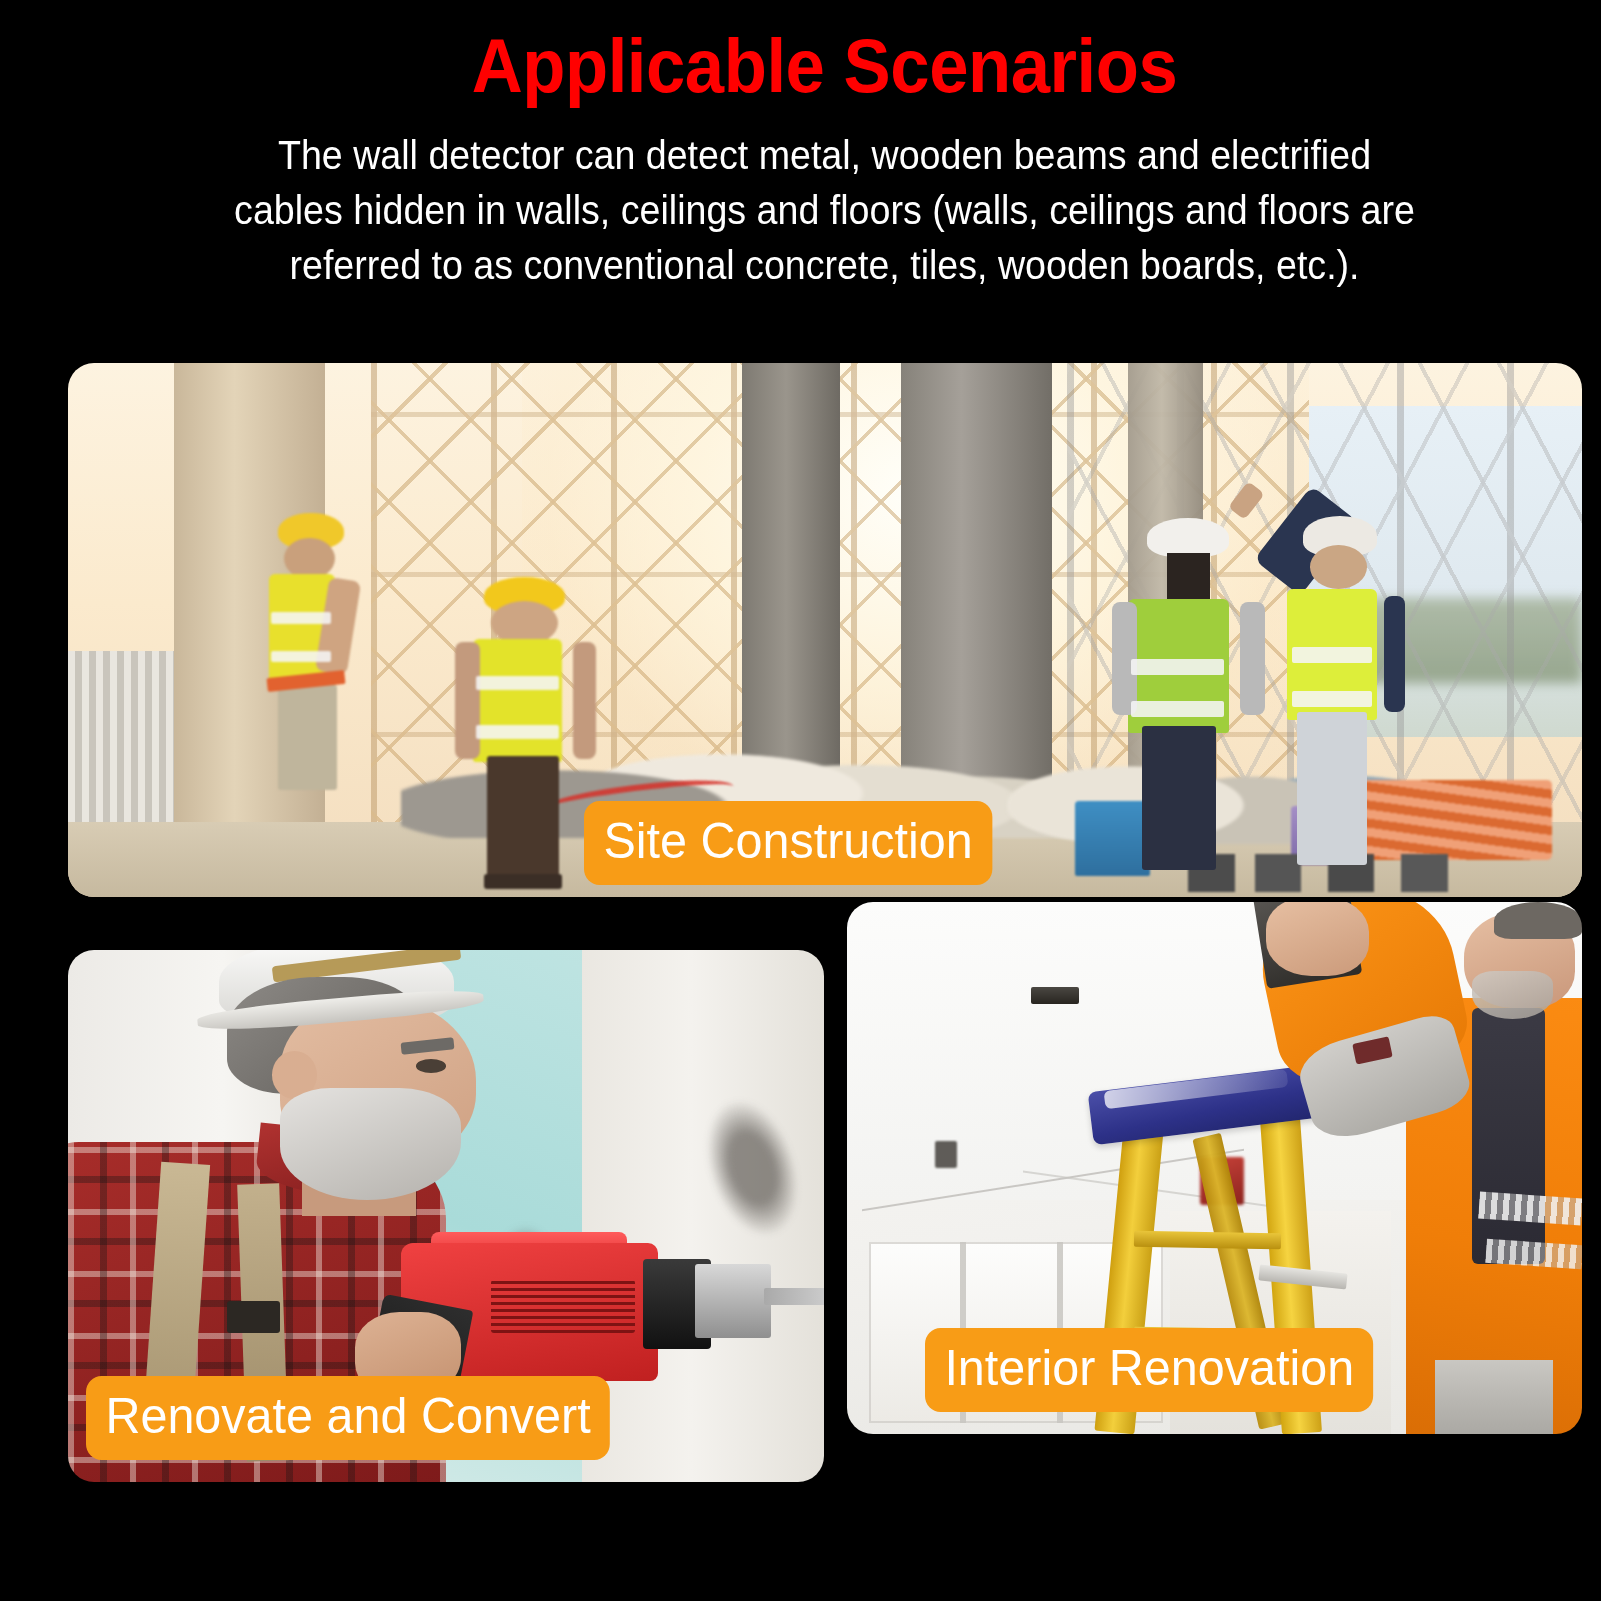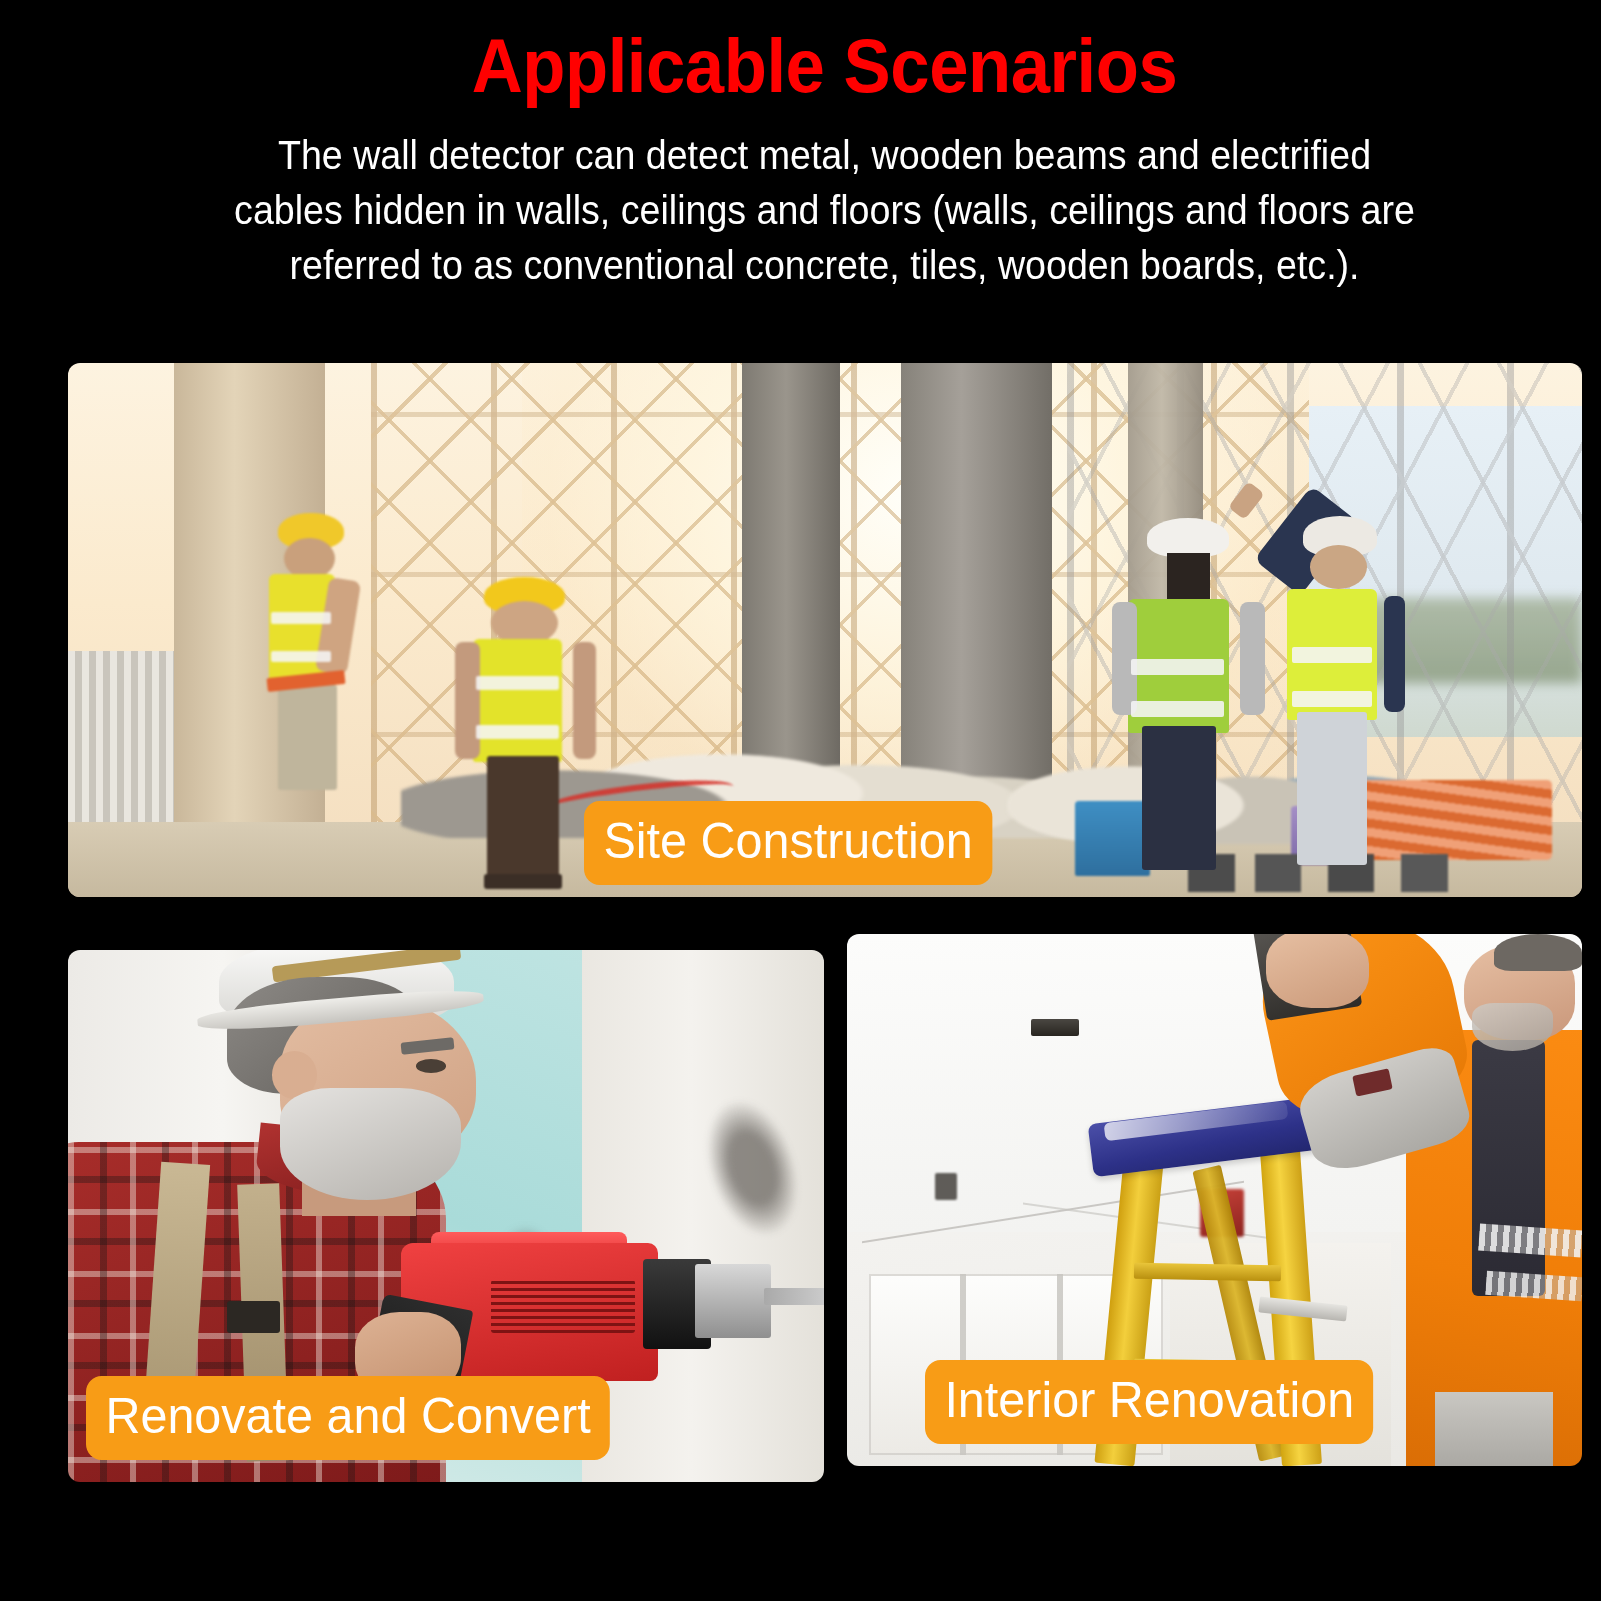--- a/index.html
+++ b/index.html
@@ -37,26 +37,26 @@
     line-height:1.38;
     padding:0 150px;
     font-family:"Liberation Sans", sans-serif;
     transform:scaleX(0.94);
   }
   .subtitle-line { display:block; white-space:nowrap; }
 
   
   .panel {
     position:absolute;
-    border-radius:12px;
+    border-radius:26px;
     overflow:hidden;
   }
   #panel-top    { left:44px;  top:363px;  width:1514px; height:534px; }
   #panel-bl     { left:44px;  top:950px;  width:756px;  height:532px; }
-  #panel-br     { left:823px; top:934px;  width:735px;  height:532px; }
+  #panel-br     { left:823px; top:902px;  width:735px;  height:532px; }
 
   .scene { position:absolute; inset:0; overflow:hidden; }
 
   
   .badge {
     position:absolute;
     background:#F89C16;
     color:#FFFFFF;
     border-radius:16px;
     font-size:50px;

